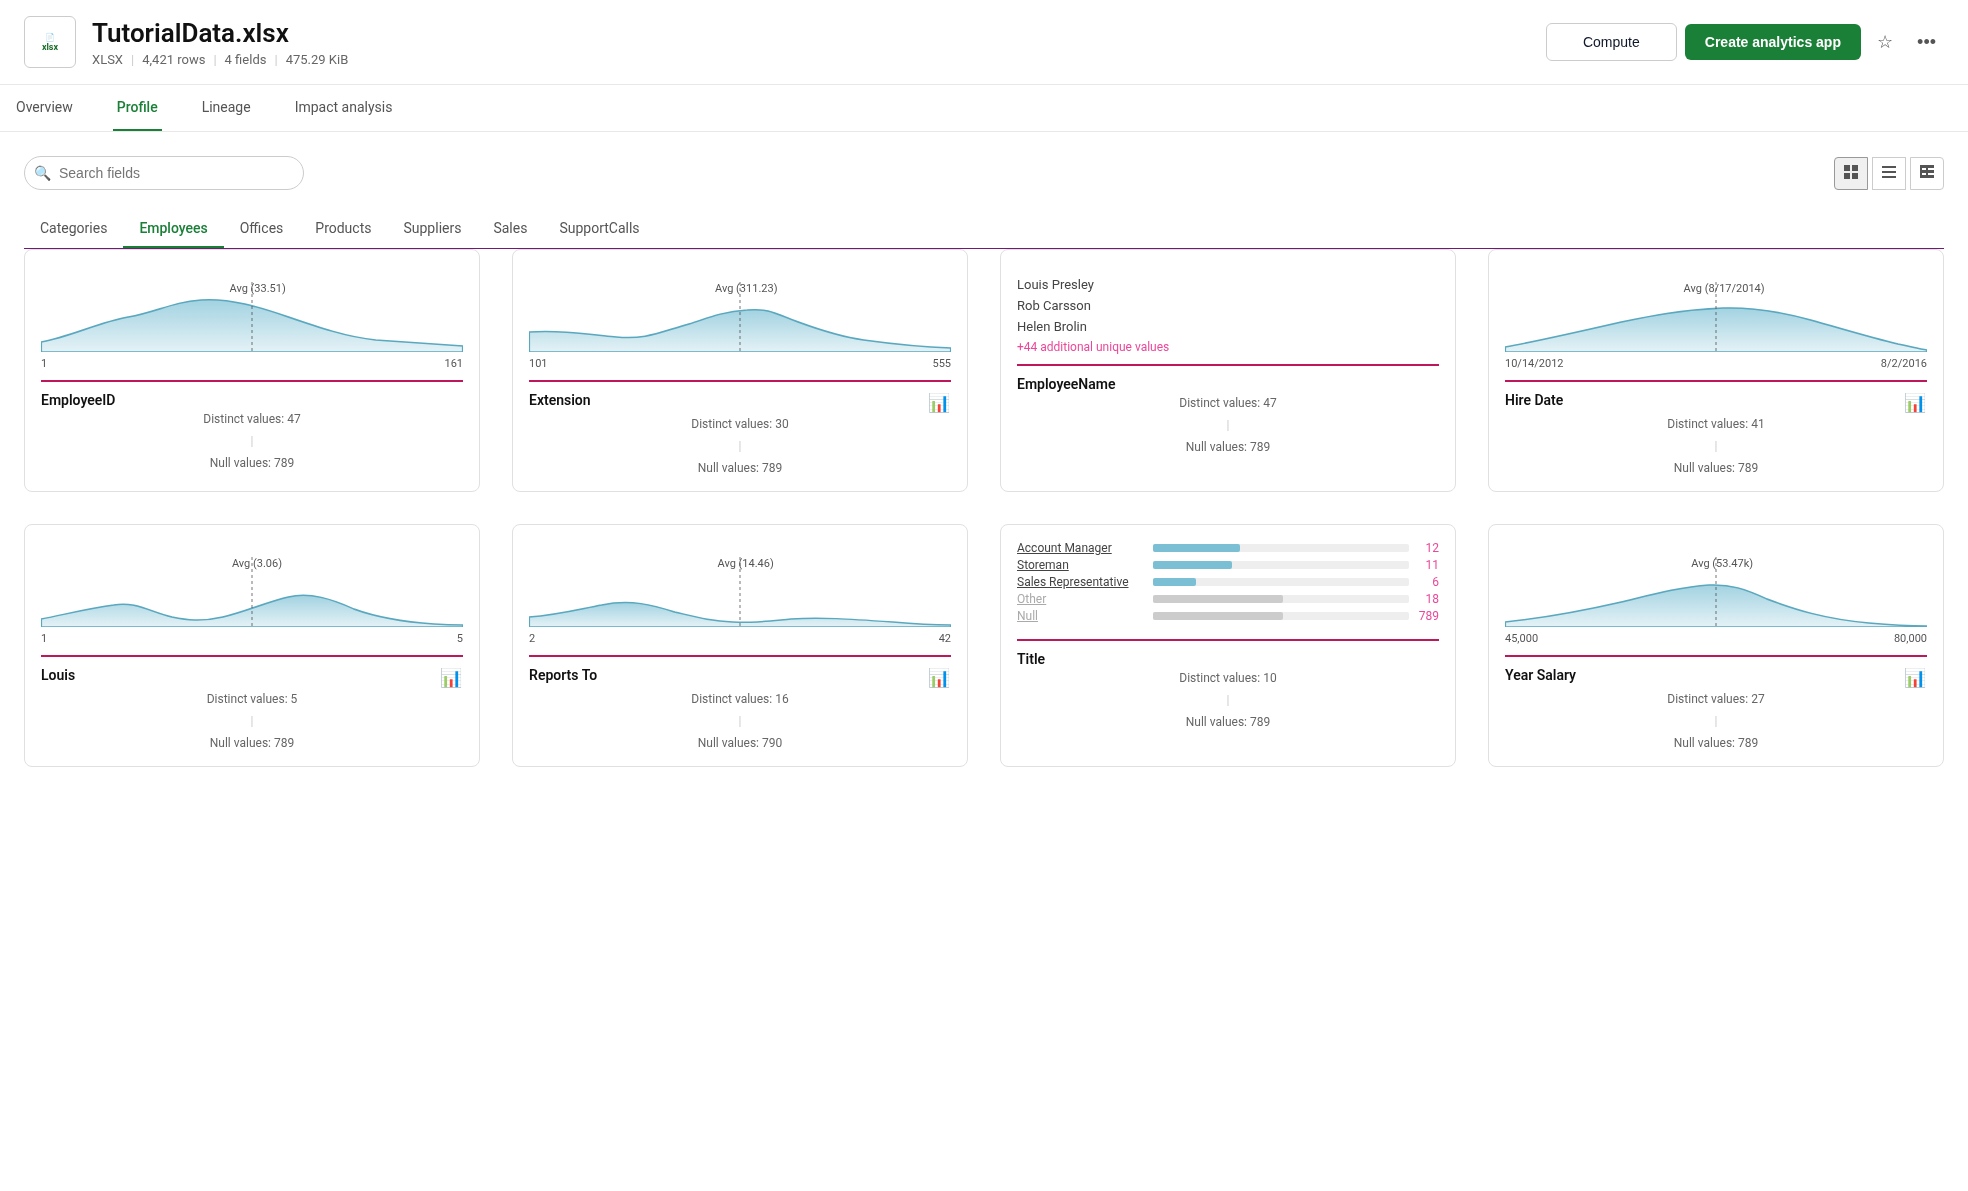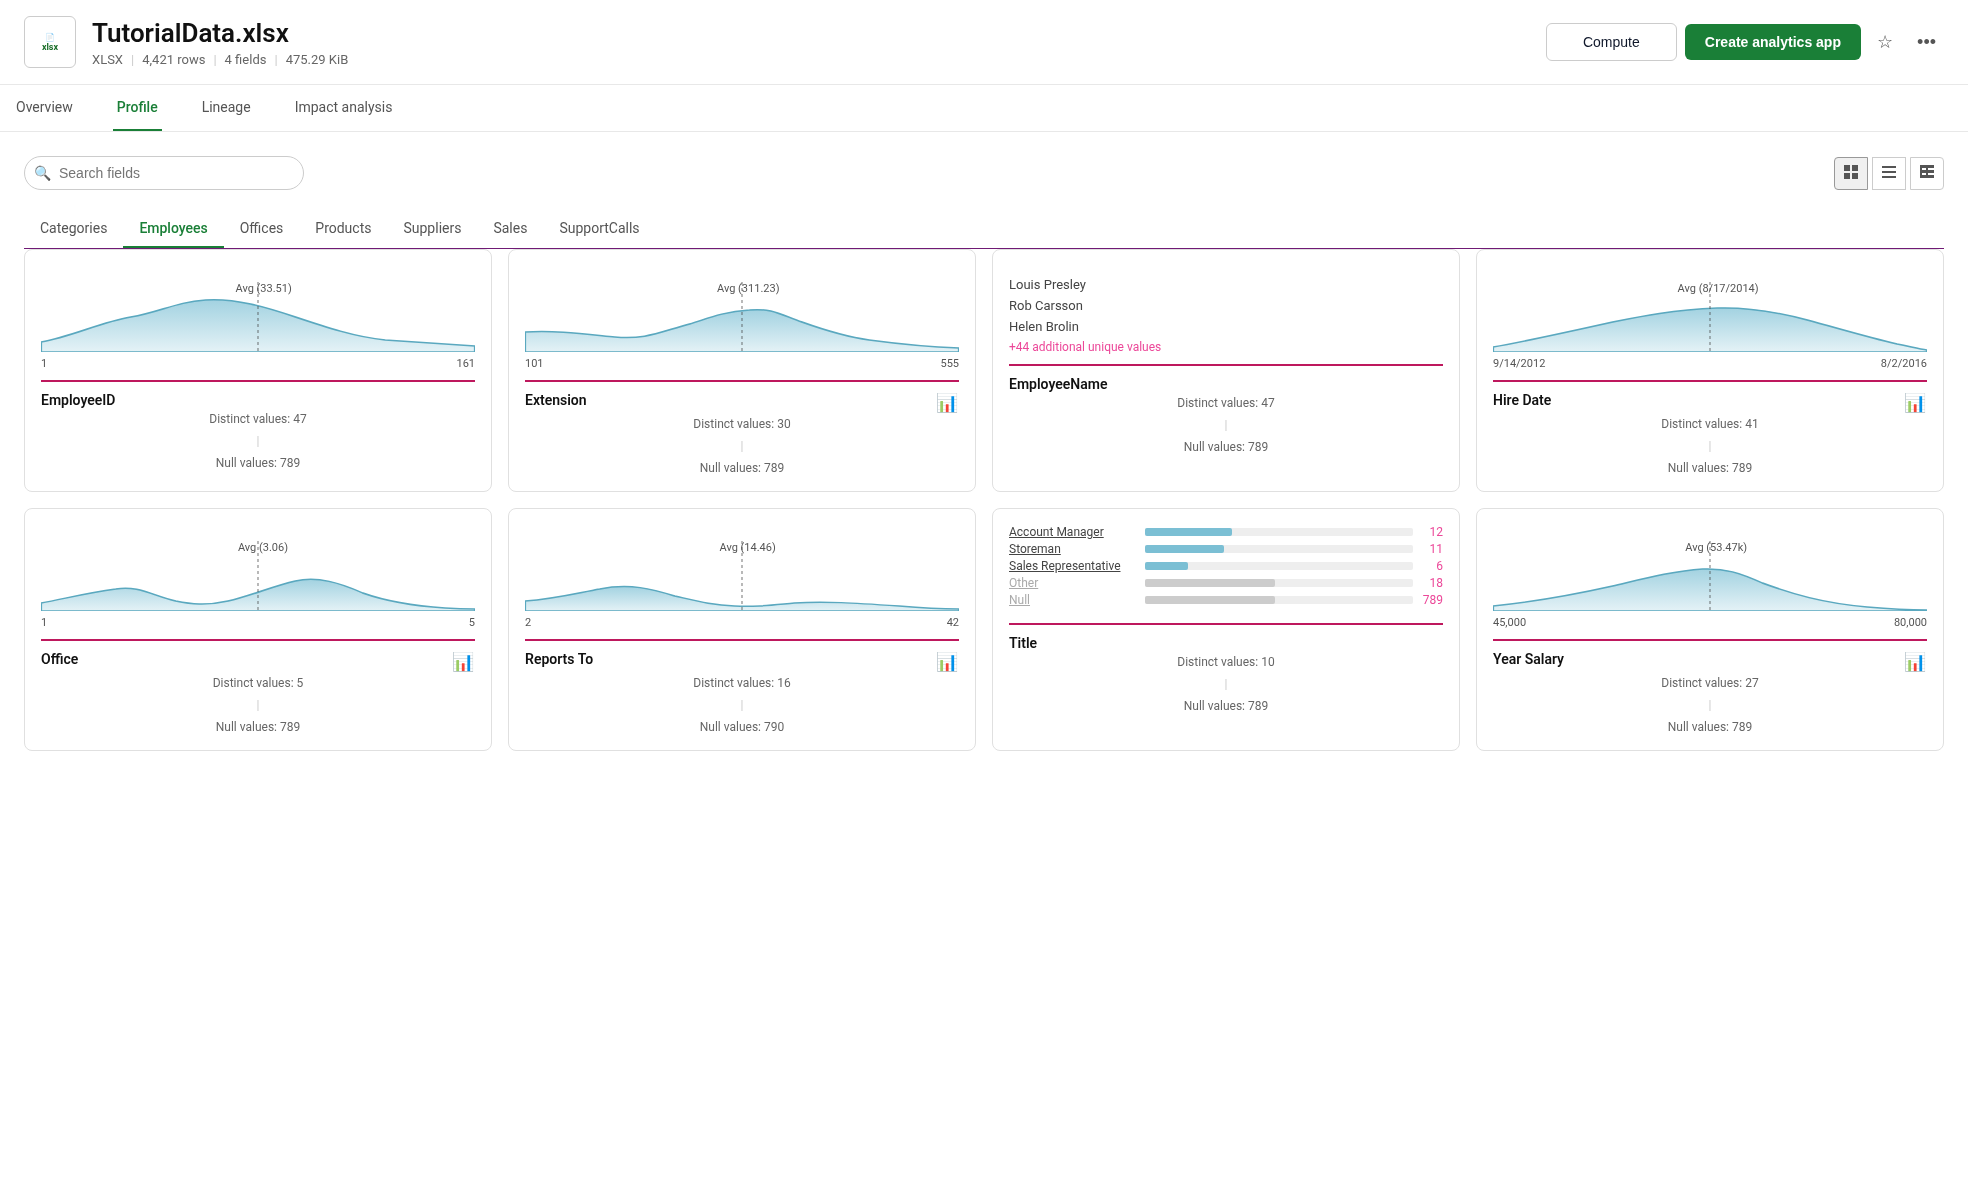--- a/index.html
+++ b/index.html
@@ -36,21 +36,21 @@
     .view-toggle:first-child { border-radius: 4px 0 0 4px; }
     .view-toggle:last-child { border-radius: 0 4px 4px 0; }
     .view-toggle.active { background: #f0f0f0; border-color: #999; }
 
     
     .category-tabs { display: flex; gap: 0; border-bottom: 1px solid #701a75; }
     .cat-tab { padding: 10px 16px; font-size: 14px; cursor: pointer; color: #555; border-bottom: 2px solid transparent; white-space: nowrap; }
     .cat-tab.active { color: #1a7f37; border-bottom: 2px solid #1a7f37; font-weight: 500; }
 
     
-    .cards-grid { display: grid; grid-template-columns: repeat(4, 1fr); gap: 16px; }
+    .cards-grid { display: grid; grid-template-columns: repeat(4, 1fr); gap: 32px; }
 
     .card { border: 1px solid #e0e0e0; border-radius: 8px; padding: 16px; background: #fff; }
     .card-chart { height: 90px; position: relative; margin-bottom: 8px; }
     .card-footer { padding-top: 10px; border-top: 2px solid #be185d; }
     .card-field-name { font-weight: 600; font-size: 14px; color: #111; }
     .card-meta { display: flex; align-items: center; gap: 8px; font-size: 12px; color: #666; margin-top: 4px; flex-direction: column; }
     .card-meta-sep { color: #ccc; }
     .chart-avg { position: absolute; top: 0; left: 50%; font-size: 11px; color: #555; transform: translateX(-40%); }
     .chart-range { display: flex; justify-content: space-between; font-size: 11px; color: #555; margin-top: 2px; }
     .card-header-row { display: flex; align-items: flex-start; justify-content: space-between; }
@@ -259,21 +259,21 @@
               <linearGradient id="grad-hire-date" x1="0" y1="0" x2="0" y2="1">
                 <stop offset="0%" stop-color="#7bbfd4" stop-opacity="0.7"></stop>
                 <stop offset="100%" stop-color="#7bbfd4" stop-opacity="0.2"></stop>
               </linearGradient>
             </defs>
             <path d="M0,65 C20,60 50,50 80,40 C100,34 120,28 150,26 C170,25 190,30 210,38 C230,46 250,55 270,62 C280,65 285,67 290,68 L290,70 L0,70 Z" fill="url(#grad-hire-date)" stroke="#5aa8bf" stroke-width="1.5"></path>
             <line x1="145" y1="0" x2="145" y2="70" stroke="#444" stroke-width="1" stroke-dasharray="3,3" opacity="0.5"></line>
           </svg>
         </div>
         <div class="chart-range">
-          <span>9/14/2012</span>
+          <span>10/14/2012</span>
           <span>8/2/2016</span>
         </div>
       </div>
 
     <div class="card-footer">
       <div class="card-header-row">
         <span class="card-field-name">Hire Date</span>
         <span class="bar-icon">📊</span>
       </div>
       <div class="card-meta">
@@ -300,21 +300,21 @@
           </svg>
         </div>
         <div class="chart-range">
           <span>1</span>
           <span>5</span>
         </div>
       </div>
 
     <div class="card-footer">
       <div class="card-header-row">
-        <span class="card-field-name">Office</span>
+        <span class="card-field-name">Louis</span>
         <span class="bar-icon">📊</span>
       </div>
       <div class="card-meta">
         <span>Distinct values: 5</span>
         <span class="card-meta-sep">|</span>
         <span>Null values: 789</span>
       </div>
     </div>
   </div>
       <div class="card">

